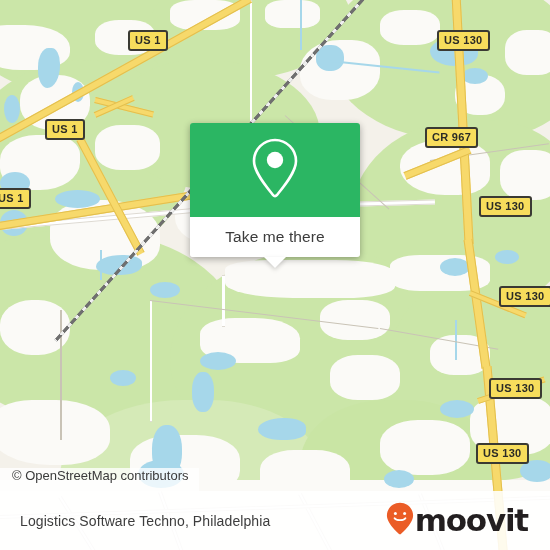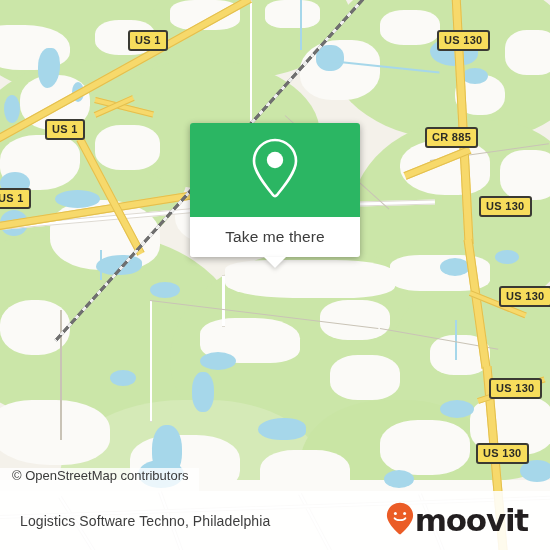--- a/index.html
+++ b/index.html
@@ -292,21 +292,21 @@
 
     <div class="hwy" style="left:405px;top:172px;width:70px;height:6px;transform:rotate(-22deg);"></div>
     <div class="hwy thin" style="left:470px;top:290px;width:60px;height:4px;transform:rotate(22deg);"></div>
     <div class="hwy thin" style="left:478px;top:398px;width:70px;height:4px;transform:rotate(-18deg);"></div>
 
     <div class="rail" style="left:370px;top:-10px;width:470px;height:3px;transform:rotate(132deg);"></div>
 
     <div class="shield" style="left:128px;top:30px;">US 1</div>
     <div class="shield" style="left:437px;top:30px;">US 130</div>
     <div class="shield" style="left:45px;top:119px;">US 1</div>
-    <div class="shield" style="left:425px;top:127px;">CR 885</div>
+    <div class="shield" style="left:425px;top:127px;">CR 967</div>
     <div class="shield" style="left:-9px;top:188px;">US 1</div>
     <div class="shield" style="left:479px;top:196px;">US 130</div>
     <div class="shield" style="left:499px;top:286px;">US 130</div>
     <div class="shield" style="left:489px;top:378px;">US 130</div>
     <div class="shield" style="left:476px;top:443px;">US 130</div>
   </div>
 
   <div id="popup">
     <div id="popup-head">
       <span>

